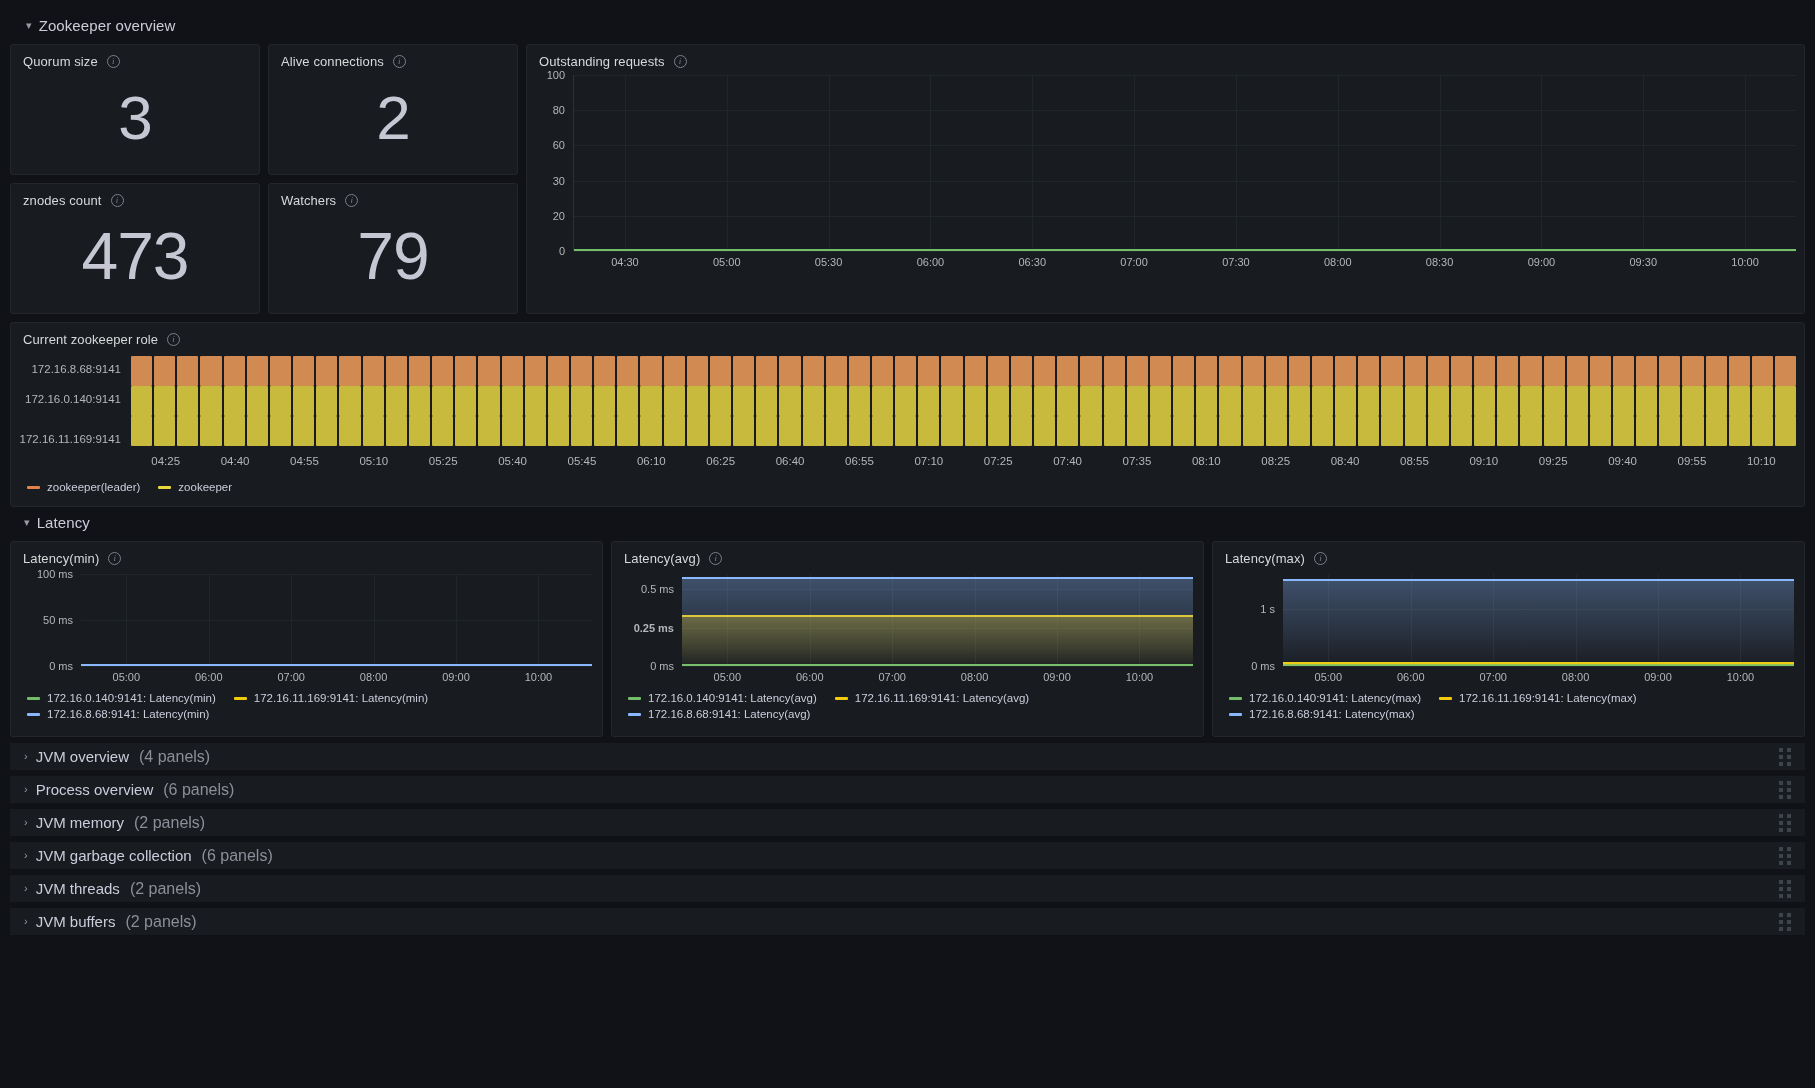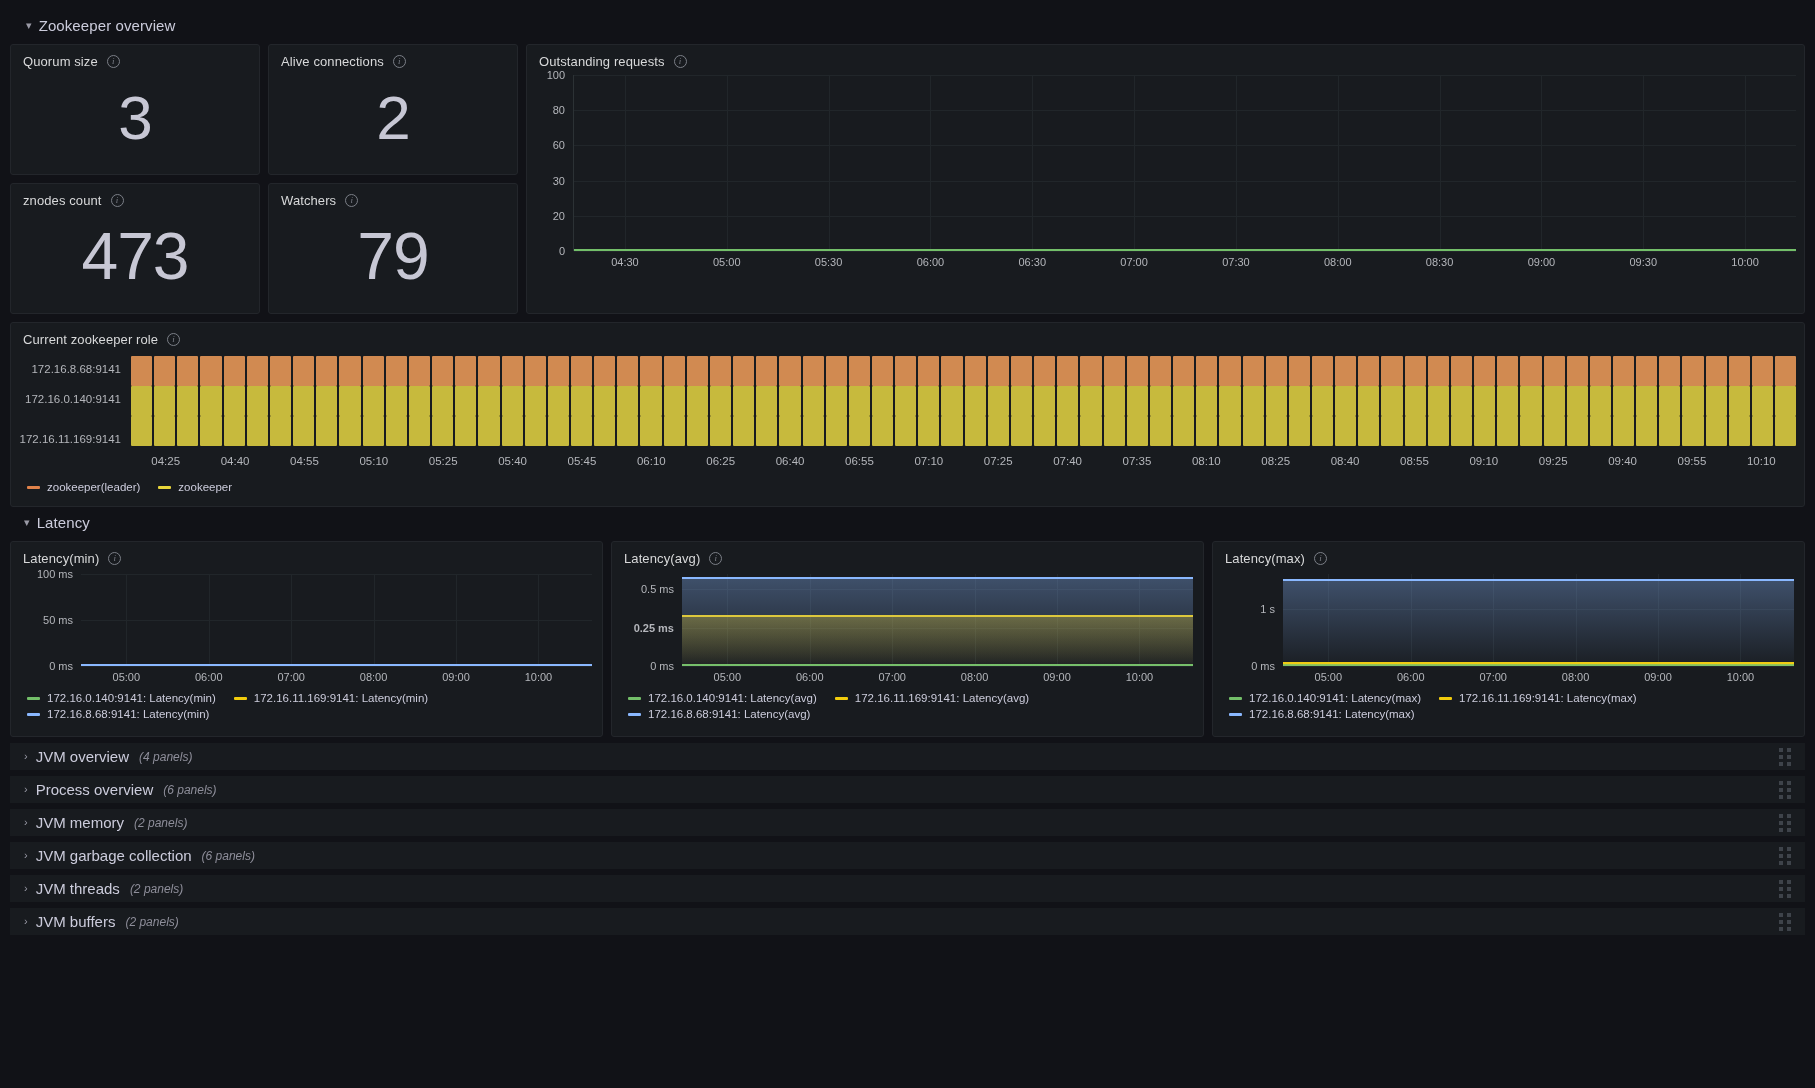--- a/index.html
+++ b/index.html
@@ -115,21 +115,21 @@
   
   .collapsed-row {
     display: flex; align-items: center;
     height: 27px; margin-top: 6px;
     background: #181b1f;
     padding-left: 14px;
     position: relative;
   }
   .collapsed-row .caret { font-size: 11px; color: #9a9aa6; margin-right: 8px; line-height: 1; }
   .collapsed-row .cr-title { font-size: 15px; font-weight: 500; color: #ccccdc; }
-  .collapsed-row .cr-count { font-size: 12px; font-style: italic; color: #8e8e9a; margin-left: 10px; }
+  .collapsed-row .cr-count { font-size: 16px; color: #8e8e9a; margin-left: 10px; }
   .drag-handle {
     position: absolute; right: 14px; top: 50%; transform: translateY(-50%);
     display: grid; grid-template-columns: repeat(2, 4px); gap: 3px 4px;
   }
   .drag-handle i { width: 4px; height: 4px; background: #3e434a; display: block; }
 </style>
 </head>
 <body>
 
 <div class="dash">

